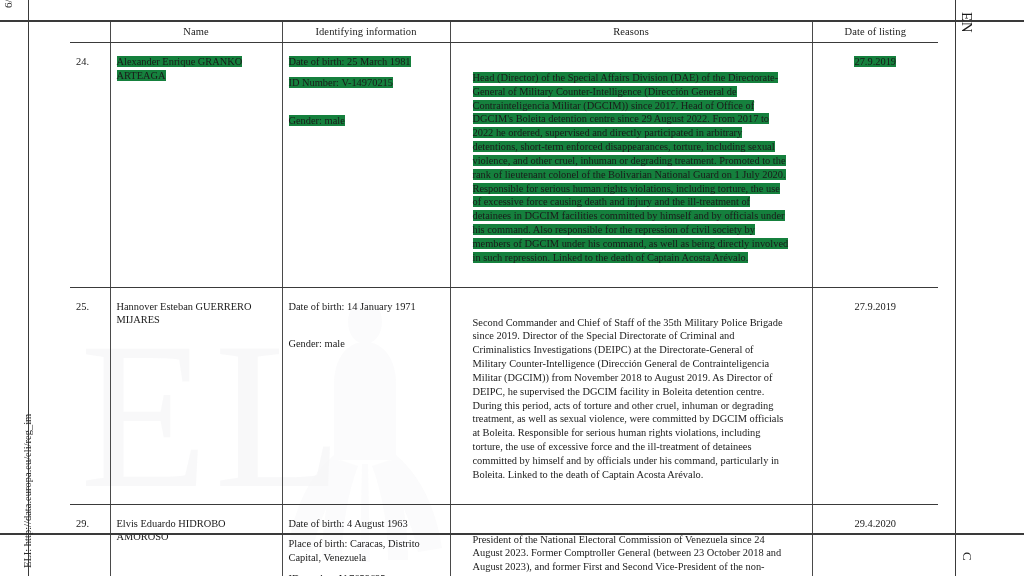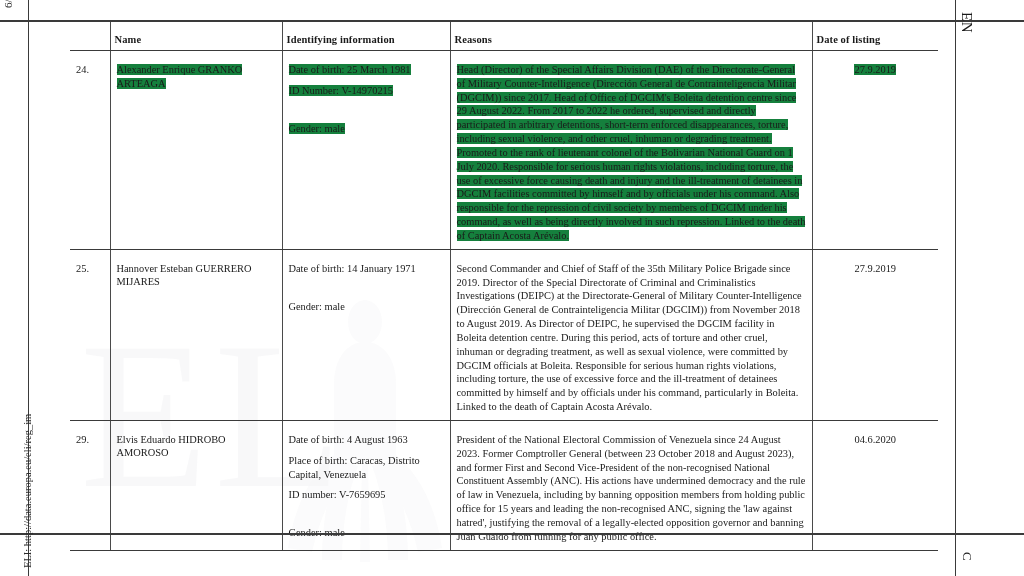--- a/index.html
+++ b/index.html
@@ -134,24 +134,24 @@
   table.listing td, table.listing th {
     border-left: 1px solid #4a4a4a;
     border-right: 1px solid #4a4a4a;
     vertical-align: top;
     padding: 12px 6px 6px 6px;
     background: transparent;
   }
   table.listing thead th {
     border-top: 1.6px solid #3a3a3a;
     border-bottom: 1px solid #3a3a3a;
-    text-align: left;
-    font-weight: bold;
+    text-align: center;
+    font-weight: normal;
     font-size: 10.5px;
-    padding: 13px 4px 5px 4px;
+    padding: 5px 4px 5px 4px;
     letter-spacing: 0.1px;
   }
   table.listing thead th.first-col,
   table.listing tbody td.first-col {
     border-left: none;
   }
   table.listing thead th.last-col,
   table.listing tbody td.last-col {
     border-right: none;
   }
@@ -200,21 +200,21 @@
   .rule-bottom-full {
     position: absolute;
     left: 0px;
     top: 533px;
     width: 1024px;
     height: 1.6px;
     background: #3a3a3a;
     z-index: 3;
   }
 
-  .reason-body { margin: 0; text-align: left; }
+  .reason-body { margin: 16px; text-align: left; }
 </style>
 </head>
 <body>
 
 <div class="watermark">
   <div class="wm-text">EL</div>
   <svg class="wm-emblem" viewBox="0 0 230 300">
     <g fill="#e6e6ea" stroke="none">
       <ellipse cx="115" cy="42" rx="17" ry="22"></ellipse>
       <path d="M115 62 C96 62 84 80 84 104 L84 180 L146 180 L146 104 C146 80 134 62 115 62 Z"></path>
@@ -296,17 +296,17 @@
           </td>
           <td class="ident-cell">
             <div class="ident-line"><span>Date of birth: 4 August 1963</span></div>
             <div class="ident-line"><span>Place of birth: Caracas, Distrito Capital, Venezuela</span></div>
             <div class="ident-line"><span>ID number: V-7659695</span></div>
             <div class="ident-line"><span>Gender: male</span></div>
           </td>
           <td class="reason-cell">
             <p class="reason-body"><span>President of the National Electoral Commission of Venezuela since 24 August 2023. Former Comptroller General (between 23 October 2018 and August 2023), and former First and Second Vice-President of the non-recognised National Constituent Assembly (ANC). His actions have undermined democracy and the rule of law in Venezuela, including by banning opposition members from holding public office for 15 years and leading the non-recognised ANC, signing the 'law against hatred', justifying the removal of a legally-elected opposition governor and banning Juan Guaidó from running for any public office.</span></p>
           </td>
-          <td class="last-col date-cell"><span>04.6.2020</span></td>
+          <td class="last-col date-cell"><span>29.4.2020</span></td>
         </tr>
       </tbody>
   </table>
 </div>
 
 </body></html>

